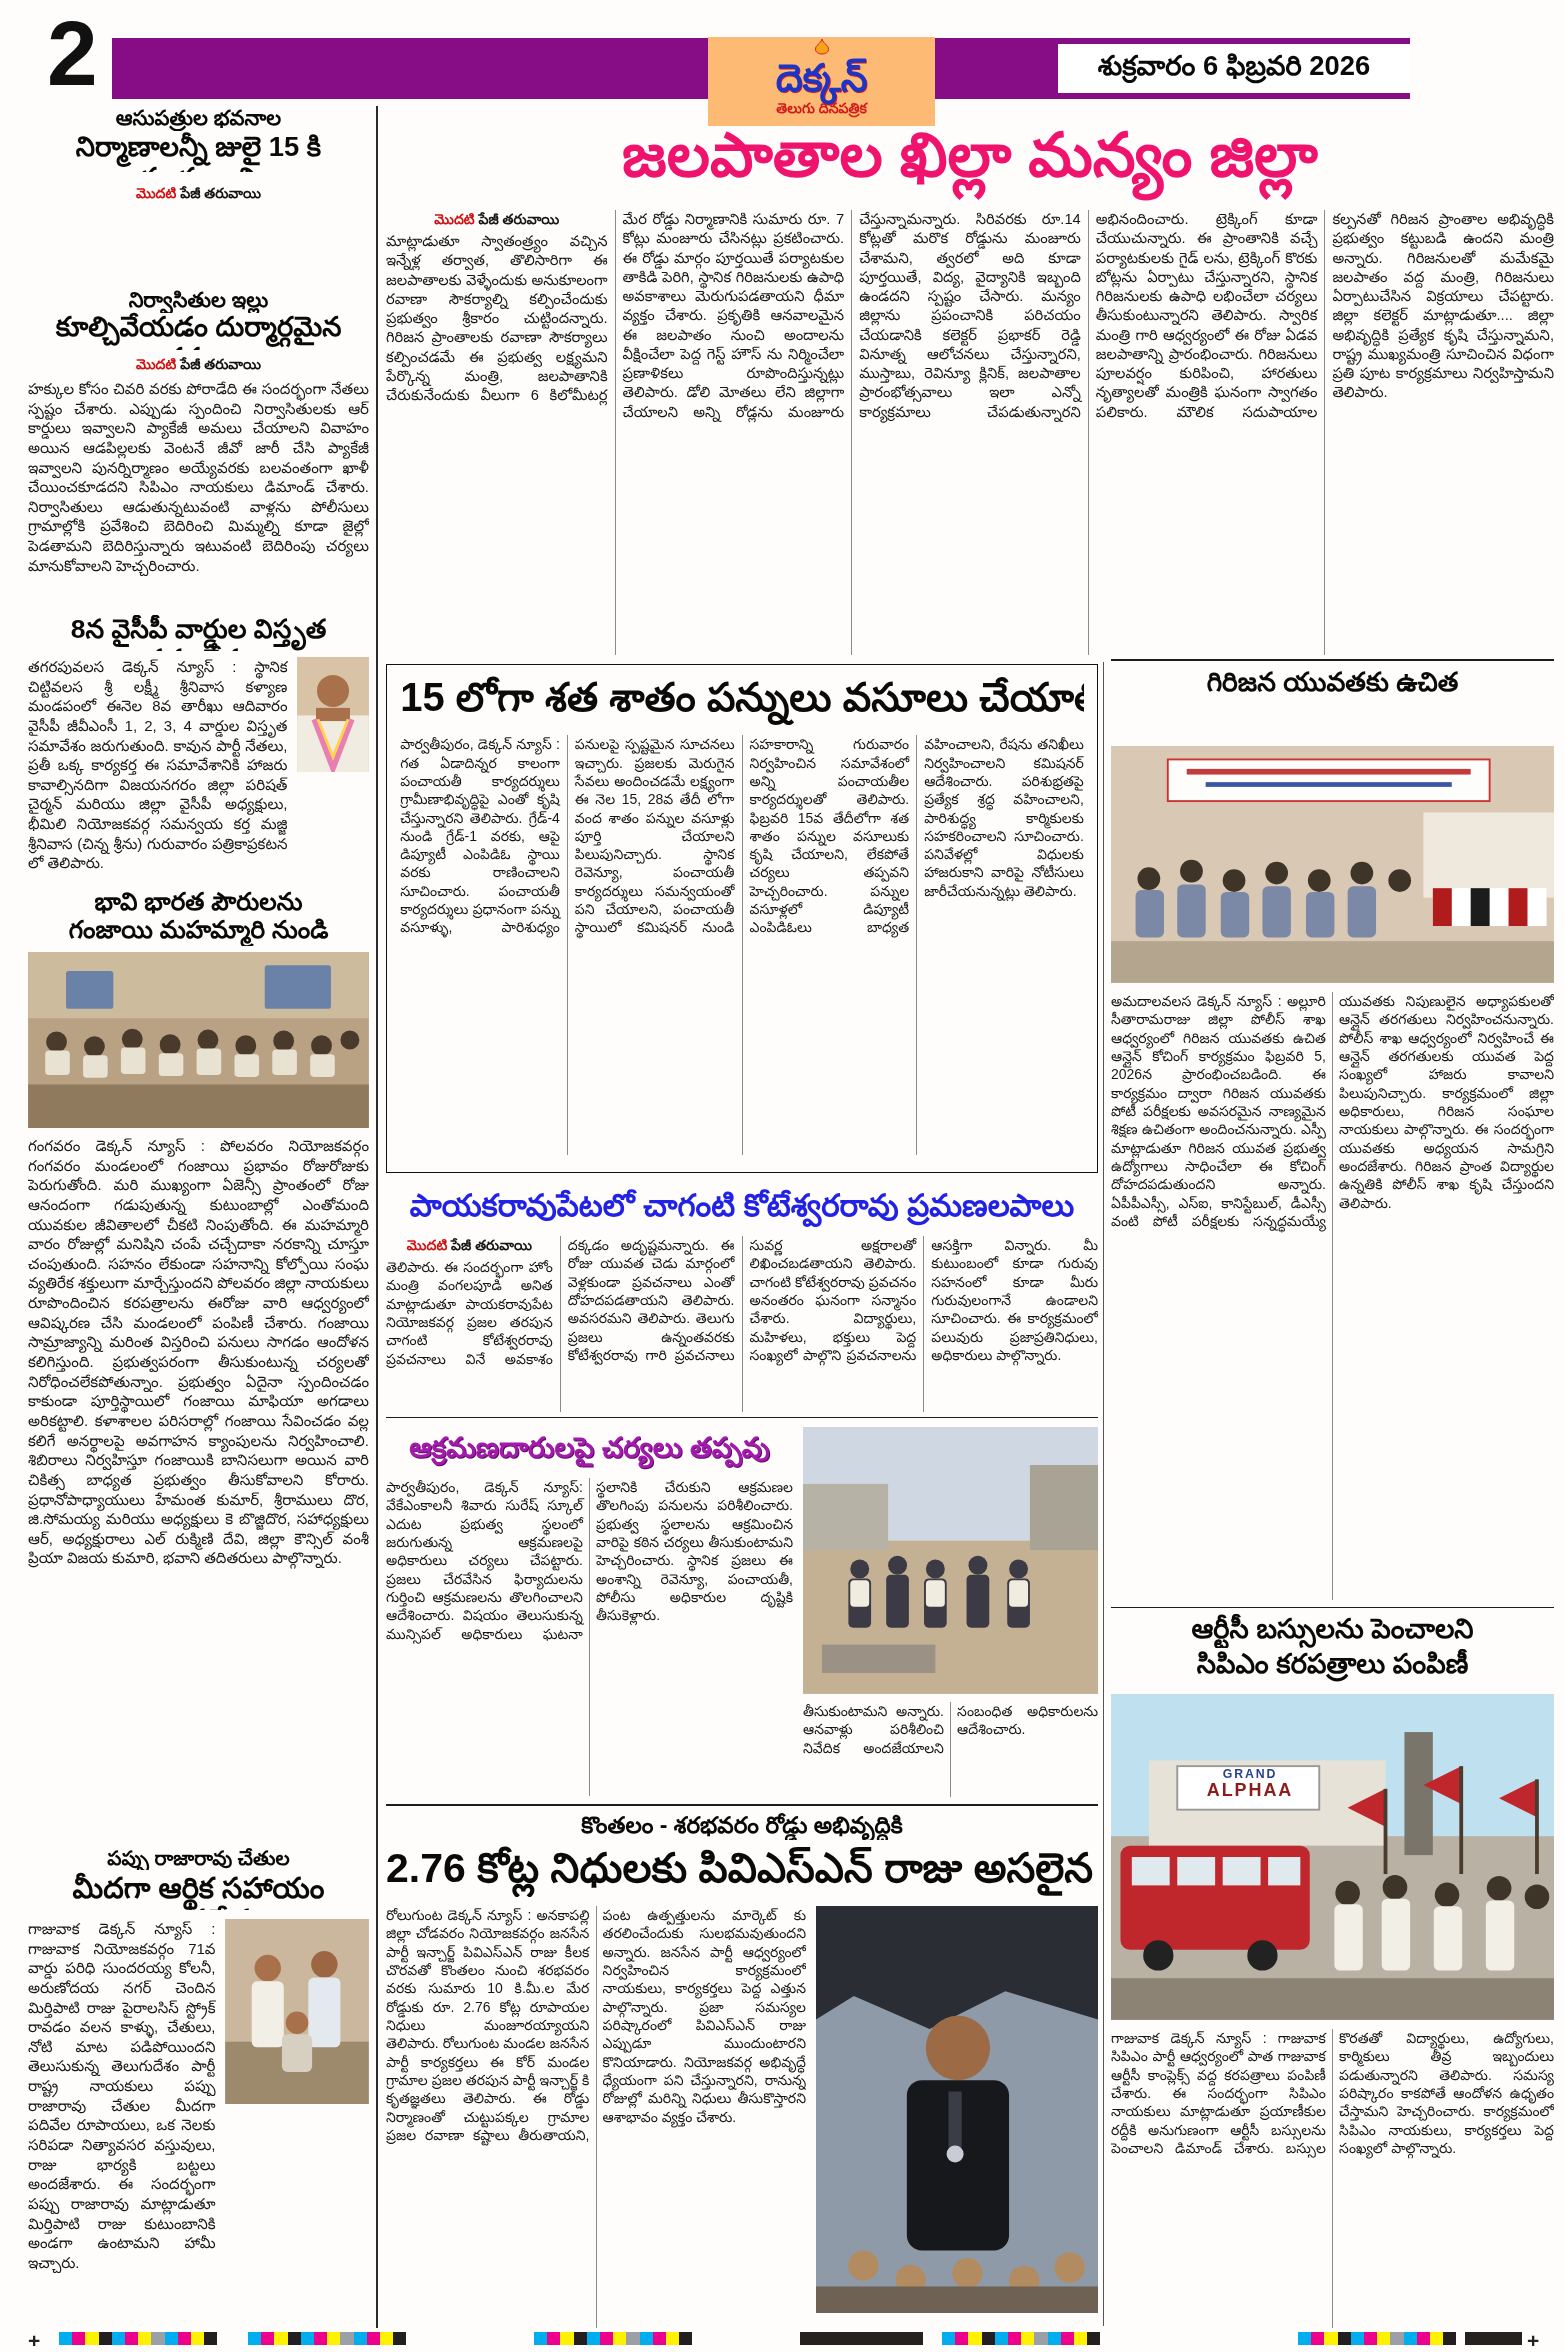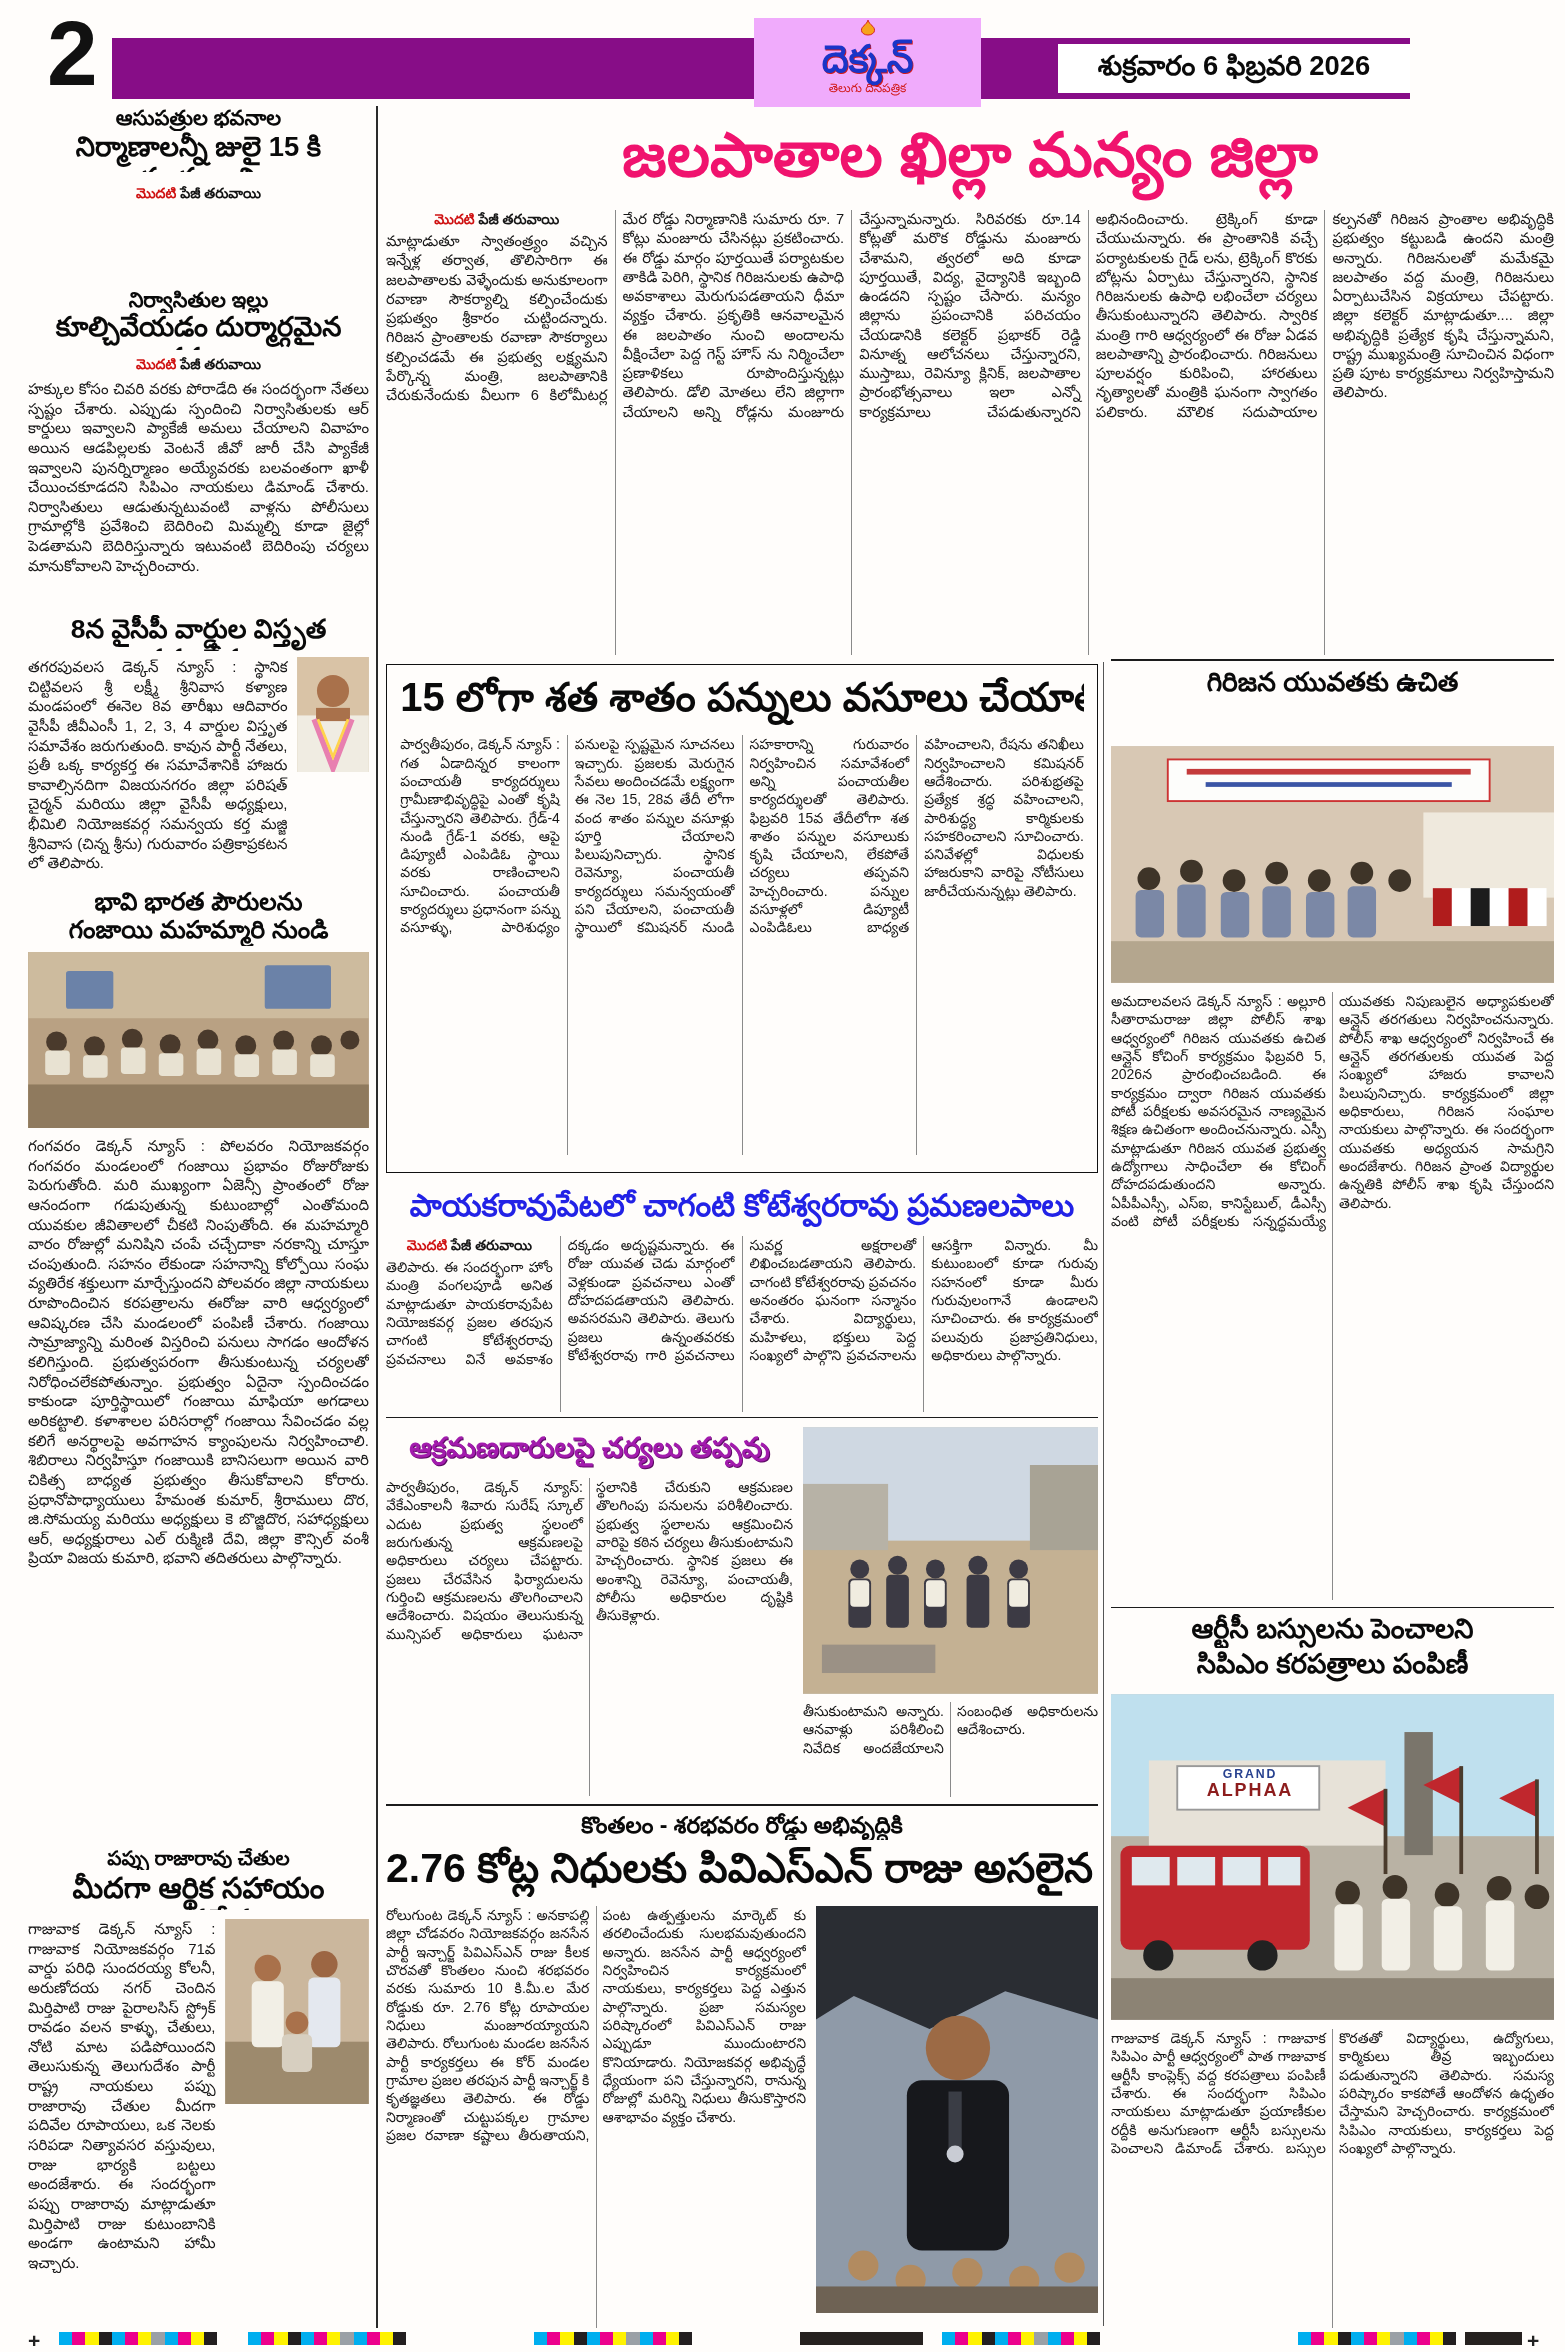--- a/index.html
+++ b/index.html
@@ -27,28 +27,28 @@
 </style>
 </head>
 <body>
 
 <div id="paper">
 
   <div class="abs" style="left:47px;top:5.7px;width:76px;height:98px;font-size:91px;font-weight:800;line-height:95px;">2</div>
 
   <div class="abs" style="left:112px;top:38px;width:1298px;height:61px;background:#870d87;"></div>
 
-  <div class="abs" style="left:708px;top:18px;width:227px;height:89px;background:#f0abfc;text-align:center;margin-left:46px;">
+  <div class="abs" style="left:708px;top:37px;width:227px;height:89px;background:#fdba74;text-align:center;">
     <span style="display:inline-block;margin-top:1.9px;">
       <svg width="28" height="17" viewBox="0 0 30 18">
           <path d="M15 0 C17 6 22 6 22 11 A7 5 0 0 1 8 11 C8 6 13 6 15 0 Z" fill="#f6a21a" stroke="#d11a1a" stroke-width="1"></path>
         </svg>
     </span>
     <div style="font-size:38px;font-weight:800;color:#1a35c8;line-height:38px;text-shadow:0.9px 0.9px 0 #d11a1a;">దెక్కన్</div>
-    <div style="font-size:12px;font-weight:400;color:#d11a1a;margin-top:2.8px;">తెలుగు దినపత్రిక</div>
+    <div style="font-size:14px;font-weight:700;color:#d11a1a;margin-top:2.8px;">తెలుగు దినపత్రిక</div>
   </div>
 
   <div class="abs" style="left:1058px;top:44px;width:352px;height:49px;background:#ffffff;display:flex;align-items:center;justify-content:center;">
     <span style="font-size:27.4px;font-weight:800;color:#0a0a0a;">శుక్రవారం 6 ఫిబ్రవరి 2026</span>
   </div>
 
   <div class="abs hl nowrap" style="left:386px;top:110px;width:1168px;height:95px;font-size:61px;line-height:91px;color:#f0136e;">జలపాతాల ఖిల్లా మన్యం జిల్లా</div>
 
   <div class="abs vrule" style="left:376px;top:106px;height:2222px;"></div>
   <div class="abs vrule" style="left:1103px;top:662px;height:1664px;width:0.9px;background:#555;"></div>

